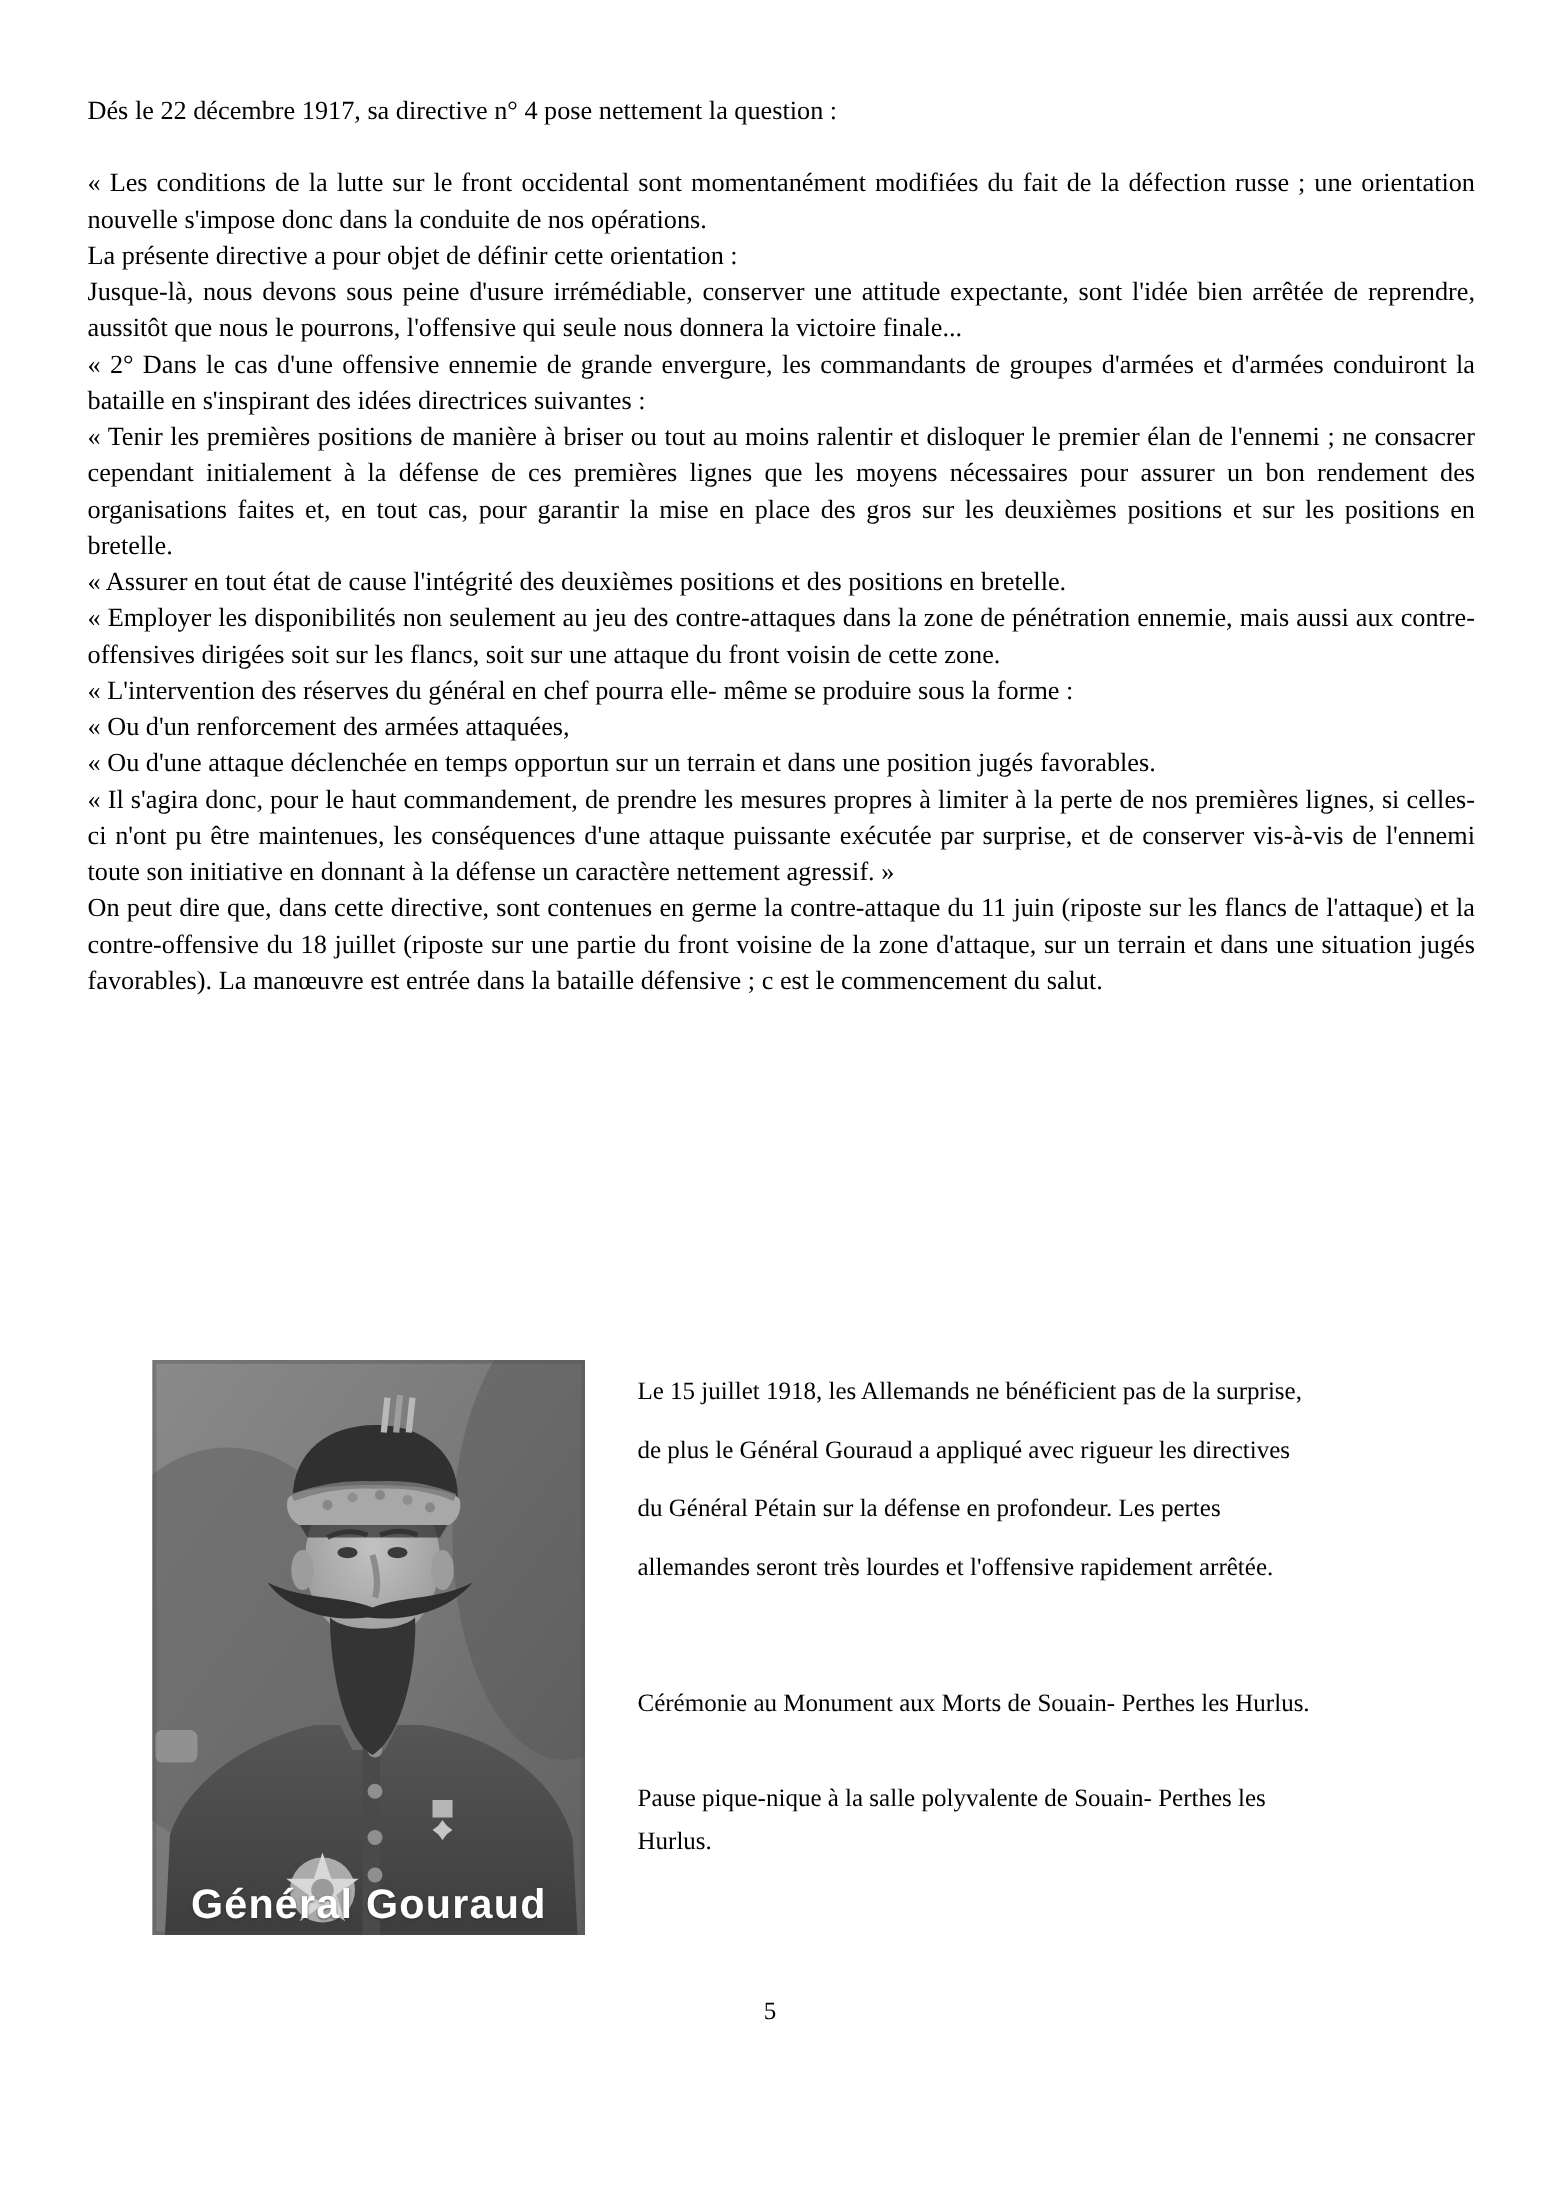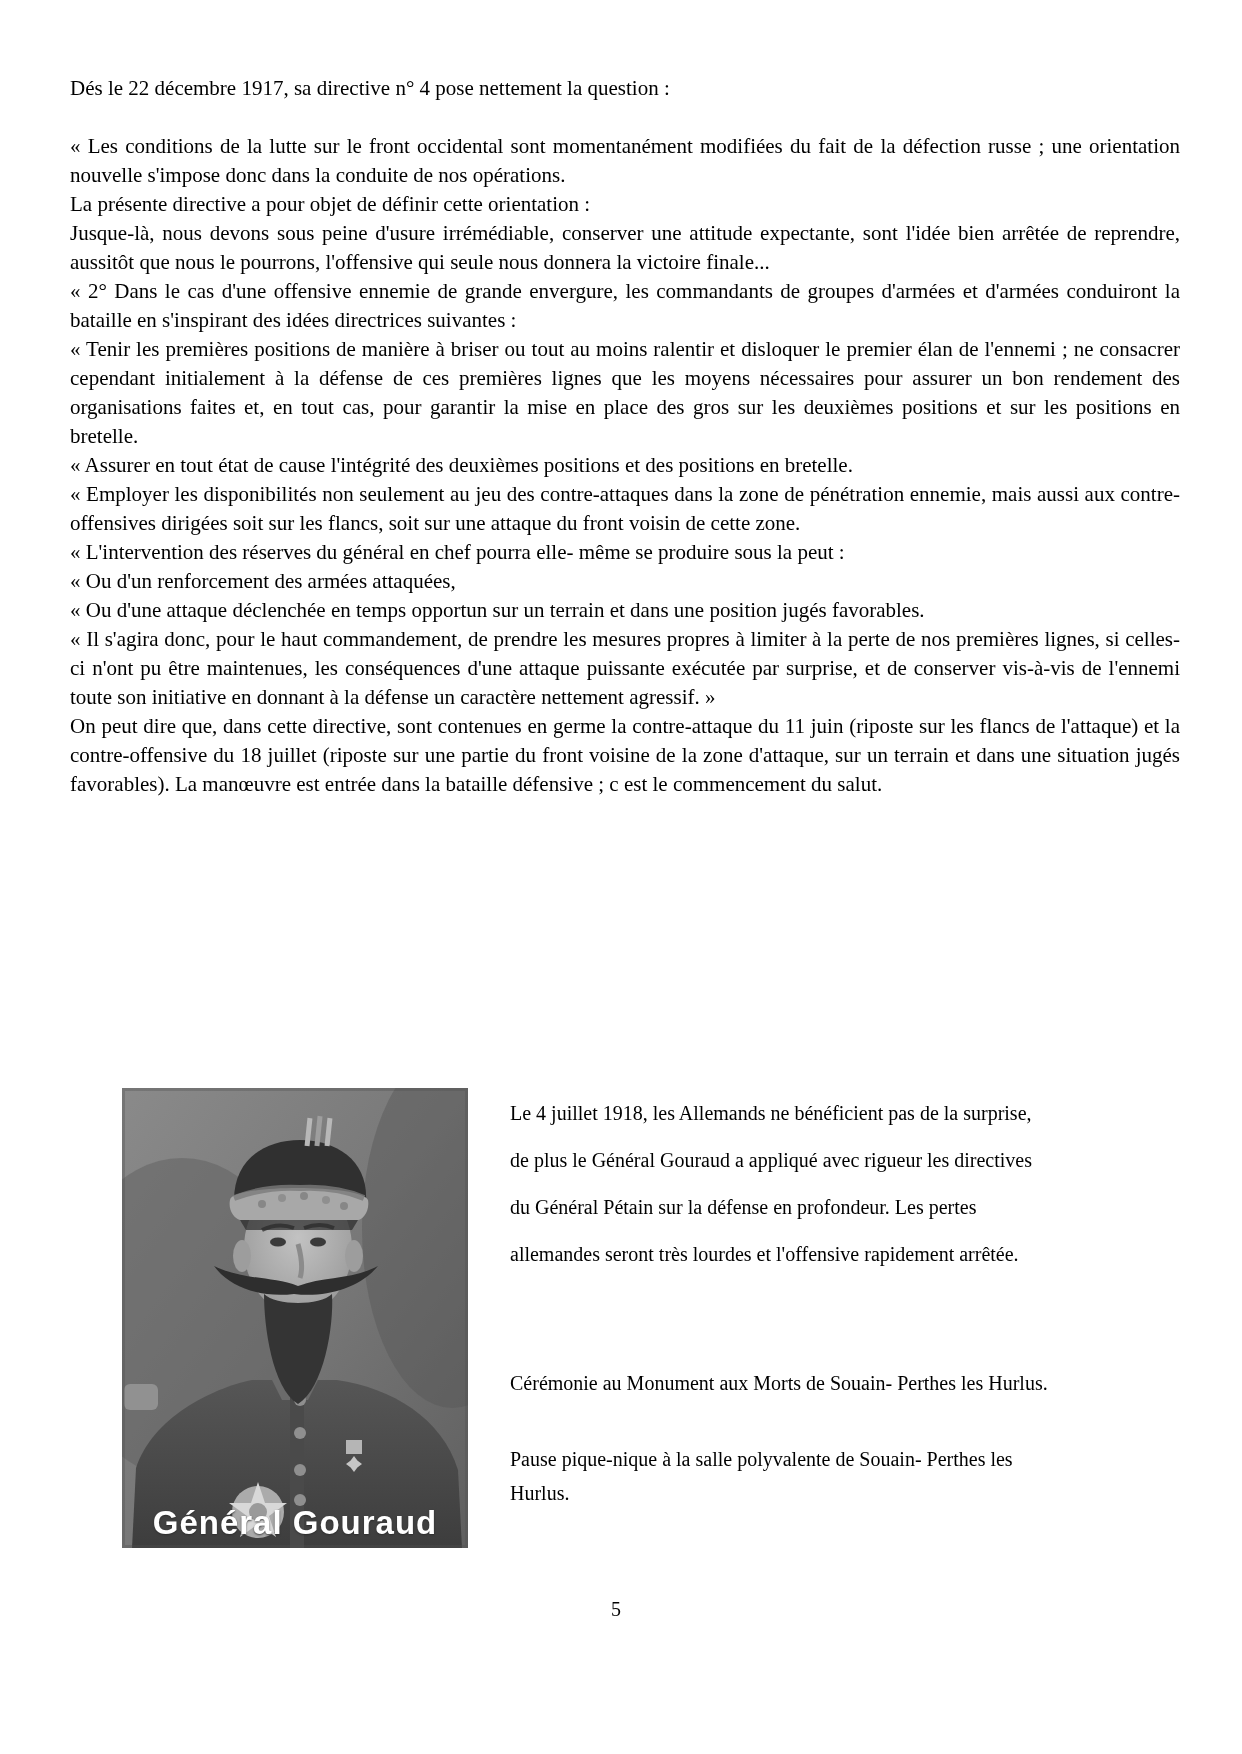--- a/index.html
+++ b/index.html
@@ -60,21 +60,21 @@
   .side-par-spaced {
     font-size: 20px;
     line-height: 47px;
     margin: 0;
   }
   .side-par {
     font-size: 20px;
     line-height: 34px;
     margin: 0;
   }
-  .gap-a { margin-top: 88px; }
+  .gap-a { margin-top: 68px; }
   .gap-b { margin-top: 42px; }
   .page-number {
     position: absolute;
     left: 0;
     right: 10px;
     top: 1598px;
     text-align: center;
     font-size: 20px;
   }
 </style>
@@ -85,21 +85,21 @@
 
   <div class="main-text">
     <p class="intro">Dés le 22 décembre 1917, sa directive n° 4 pose nettement la question :</p>
     <p class="body-par">« Les conditions de la lutte sur le front occidental sont momentanément modifiées du fait de la défection russe ; une orientation nouvelle s'impose donc dans la conduite de nos opérations.</p>
     <p class="body-par">La présente directive a pour objet de définir cette orientation :</p>
     <p class="body-par">Jusque-là, nous devons sous peine d'usure irrémédiable, conserver une attitude expectante, sont l'idée bien arrêtée de reprendre, aussitôt que nous le pourrons, l'offensive qui seule nous donnera la victoire finale...</p>
     <p class="body-par">« 2° Dans le cas d'une offensive ennemie de grande envergure, les commandants de groupes d'armées et d'armées conduiront la bataille en s'inspirant des idées directrices suivantes :</p>
     <p class="body-par">« Tenir les premières positions de manière à briser ou tout au moins ralentir et disloquer le premier élan de l'ennemi ; ne consacrer cependant initialement à la défense de ces premières lignes que les moyens nécessaires pour assurer un bon rendement des organisations faites et, en tout cas, pour garantir la mise en place des gros sur les deuxièmes positions et sur les positions en bretelle.</p>
     <p class="body-par">« Assurer en tout état de cause l'intégrité des deuxièmes positions et des positions en bretelle.</p>
     <p class="body-par">« Employer les disponibilités non seulement au jeu des contre-attaques dans la zone de pénétration ennemie, mais aussi aux contre-offensives dirigées soit sur les flancs, soit sur une attaque du front voisin de cette zone.</p>
-    <p class="body-par">« L'intervention des réserves du général en chef pourra elle- même se produire sous la peut :</p>
+    <p class="body-par">« L'intervention des réserves du général en chef pourra elle- même se produire sous la forme :</p>
     <p class="body-par">« Ou d'un renforcement des armées attaquées,</p>
     <p class="body-par">« Ou d'une attaque déclenchée en temps opportun sur un terrain et dans une position jugés favorables.</p>
     <p class="body-par">« Il s'agira donc, pour le haut commandement, de prendre les mesures propres à limiter à la perte de nos premières lignes, si celles-ci n'ont pu être maintenues, les conséquences d'une attaque puissante exécutée par surprise, et de conserver vis-à-vis de l'ennemi toute son initiative en donnant à la défense un caractère nettement agressif. »</p>
     <p class="body-par">On peut dire que, dans cette directive, sont contenues en germe la contre-attaque du 11 juin (riposte sur les flancs de l'attaque) et la contre-offensive du 18 juillet (riposte sur une partie du front voisine de la zone d'attaque, sur un terrain et dans une situation jugés favorables). La manœuvre est entrée dans la bataille défensive ; c est le commencement du salut.</p>
   </div>
 
   <div class="photo-wrap">
     <svg width="346" height="460" viewBox="0 0 346 460">
       <defs>
         <linearGradient id="bgGrad" x1="0" y1="0" x2="1" y2="1">
@@ -182,20 +182,20 @@
           <path d="M118,132 L236,132 L230,142 L124,142 Z" fill="#2a2a2a" opacity="0.7"></path>
         </g>
       </g>
 
       <rect x="0" y="0" width="346" height="460" fill="none" stroke="#4f4f4f" stroke-width="6" opacity="0.35"></rect>
     </svg>
     <div class="photo-caption">Général Gouraud</div>
   </div>
 
   <div class="side-col">
-    <p class="side-par-spaced">Le 4 juillet 1918, les Allemands ne bénéficient pas de la surprise, de plus le Général Gouraud a appliqué avec rigueur les directives du Général Pétain sur la défense en profondeur. Les pertes allemandes seront très lourdes et l'offensive rapidement arrêtée.</p>
+    <p class="side-par-spaced">Le 15 juillet 1918, les Allemands ne bénéficient pas de la surprise, de plus le Général Gouraud a appliqué avec rigueur les directives du Général Pétain sur la défense en profondeur. Les pertes allemandes seront très lourdes et l'offensive rapidement arrêtée.</p>
     <p class="side-par gap-a">Cérémonie au Monument aux Morts de Souain- Perthes les Hurlus.</p>
     <p class="side-par gap-b">Pause pique-nique à la salle polyvalente de Souain- Perthes les Hurlus.</p>
   </div>
 
   <div class="page-number">5</div>
 
 </div>
 
 </body></html>

